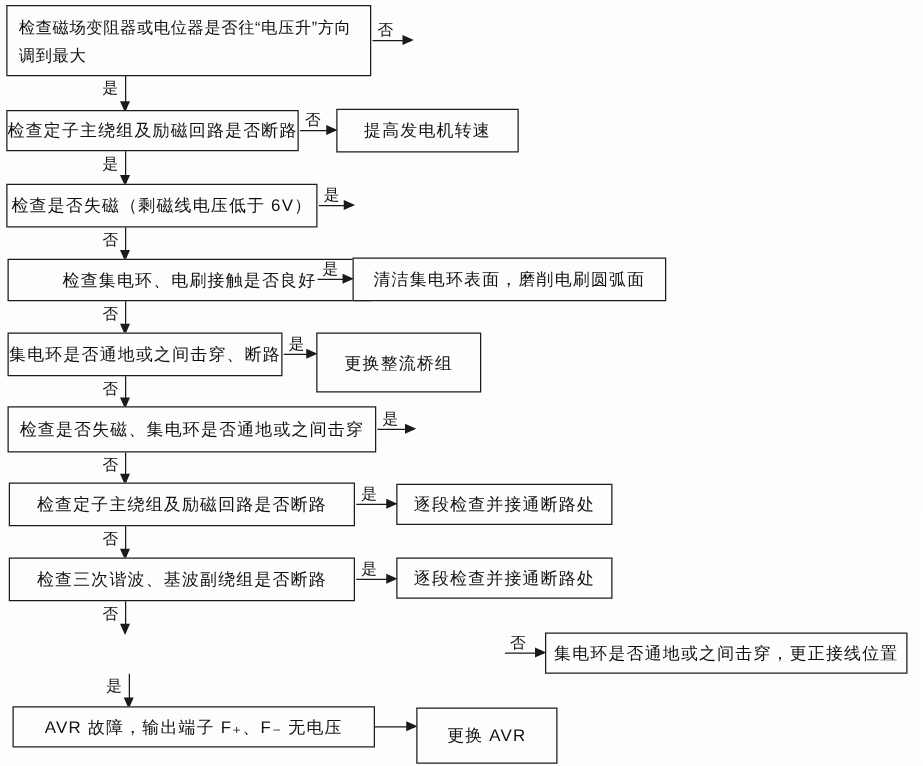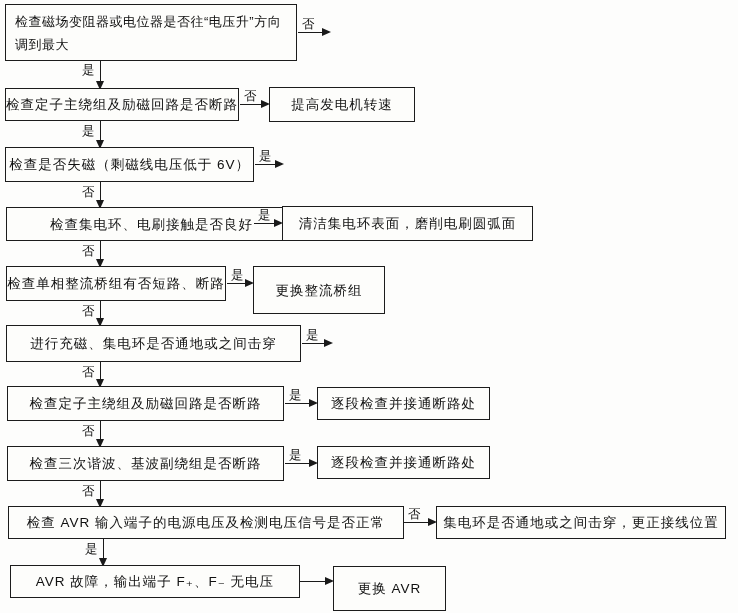--- a/index.html
+++ b/index.html
@@ -94,32 +94,32 @@
   <div class="box r3a">清洁集电环表面，磨削电刷圆弧面</div>
   <div class="harrow r3h">
     <span class="hlabel">是</span>
     <span class="ah"></span>
   </div>
   <div class="varrow r3v">
     <span class="vlabel">否</span>
     <span class="av"></span>
   </div>
 
-  <div class="box r4c">检查单相整流桥组有否短路、断路</div>
+  <div class="box r4c">集电环是否通地或之间击穿、断路</div>
   <div class="box r4a">更换整流桥组</div>
   <div class="harrow r4h">
     <span class="hlabel">是</span>
     <span class="ah"></span>
   </div>
   <div class="varrow r4v">
     <span class="vlabel">否</span>
     <span class="av"></span>
   </div>
 
-  <div class="box r5c">进行充磁、集电环是否通地或之间击穿</div>
+  <div class="box r5c">检查是否失磁、集电环是否通地或之间击穿</div>
   <div class="harrow r5h">
     <span class="hlabel">是</span>
     <span class="ah"></span>
   </div>
   <div class="varrow r5v">
     <span class="vlabel">否</span>
     <span class="av"></span>
   </div>
 
   <div class="box r6c">检查定子主绕组及励磁回路是否断路</div>
@@ -137,21 +137,20 @@
   <div class="box r7a">逐段检查并接通断路处</div>
   <div class="harrow r7h">
     <span class="hlabel">是</span>
     <span class="ah"></span>
   </div>
   <div class="varrow r7v">
     <span class="vlabel">否</span>
     <span class="av"></span>
   </div>
 
-  <div class="box r8c">检查 AVR 输入端子的电源电压及检测电压信号是否正常</div>
   <div class="box r8a">集电环是否通地或之间击穿，更正接线位置</div>
   <div class="harrow r8h">
     <span class="hlabel">否</span>
     <span class="ah"></span>
   </div>
   <div class="varrow r8v">
     <span class="vlabel">是</span>
     <span class="av"></span>
   </div>
 

